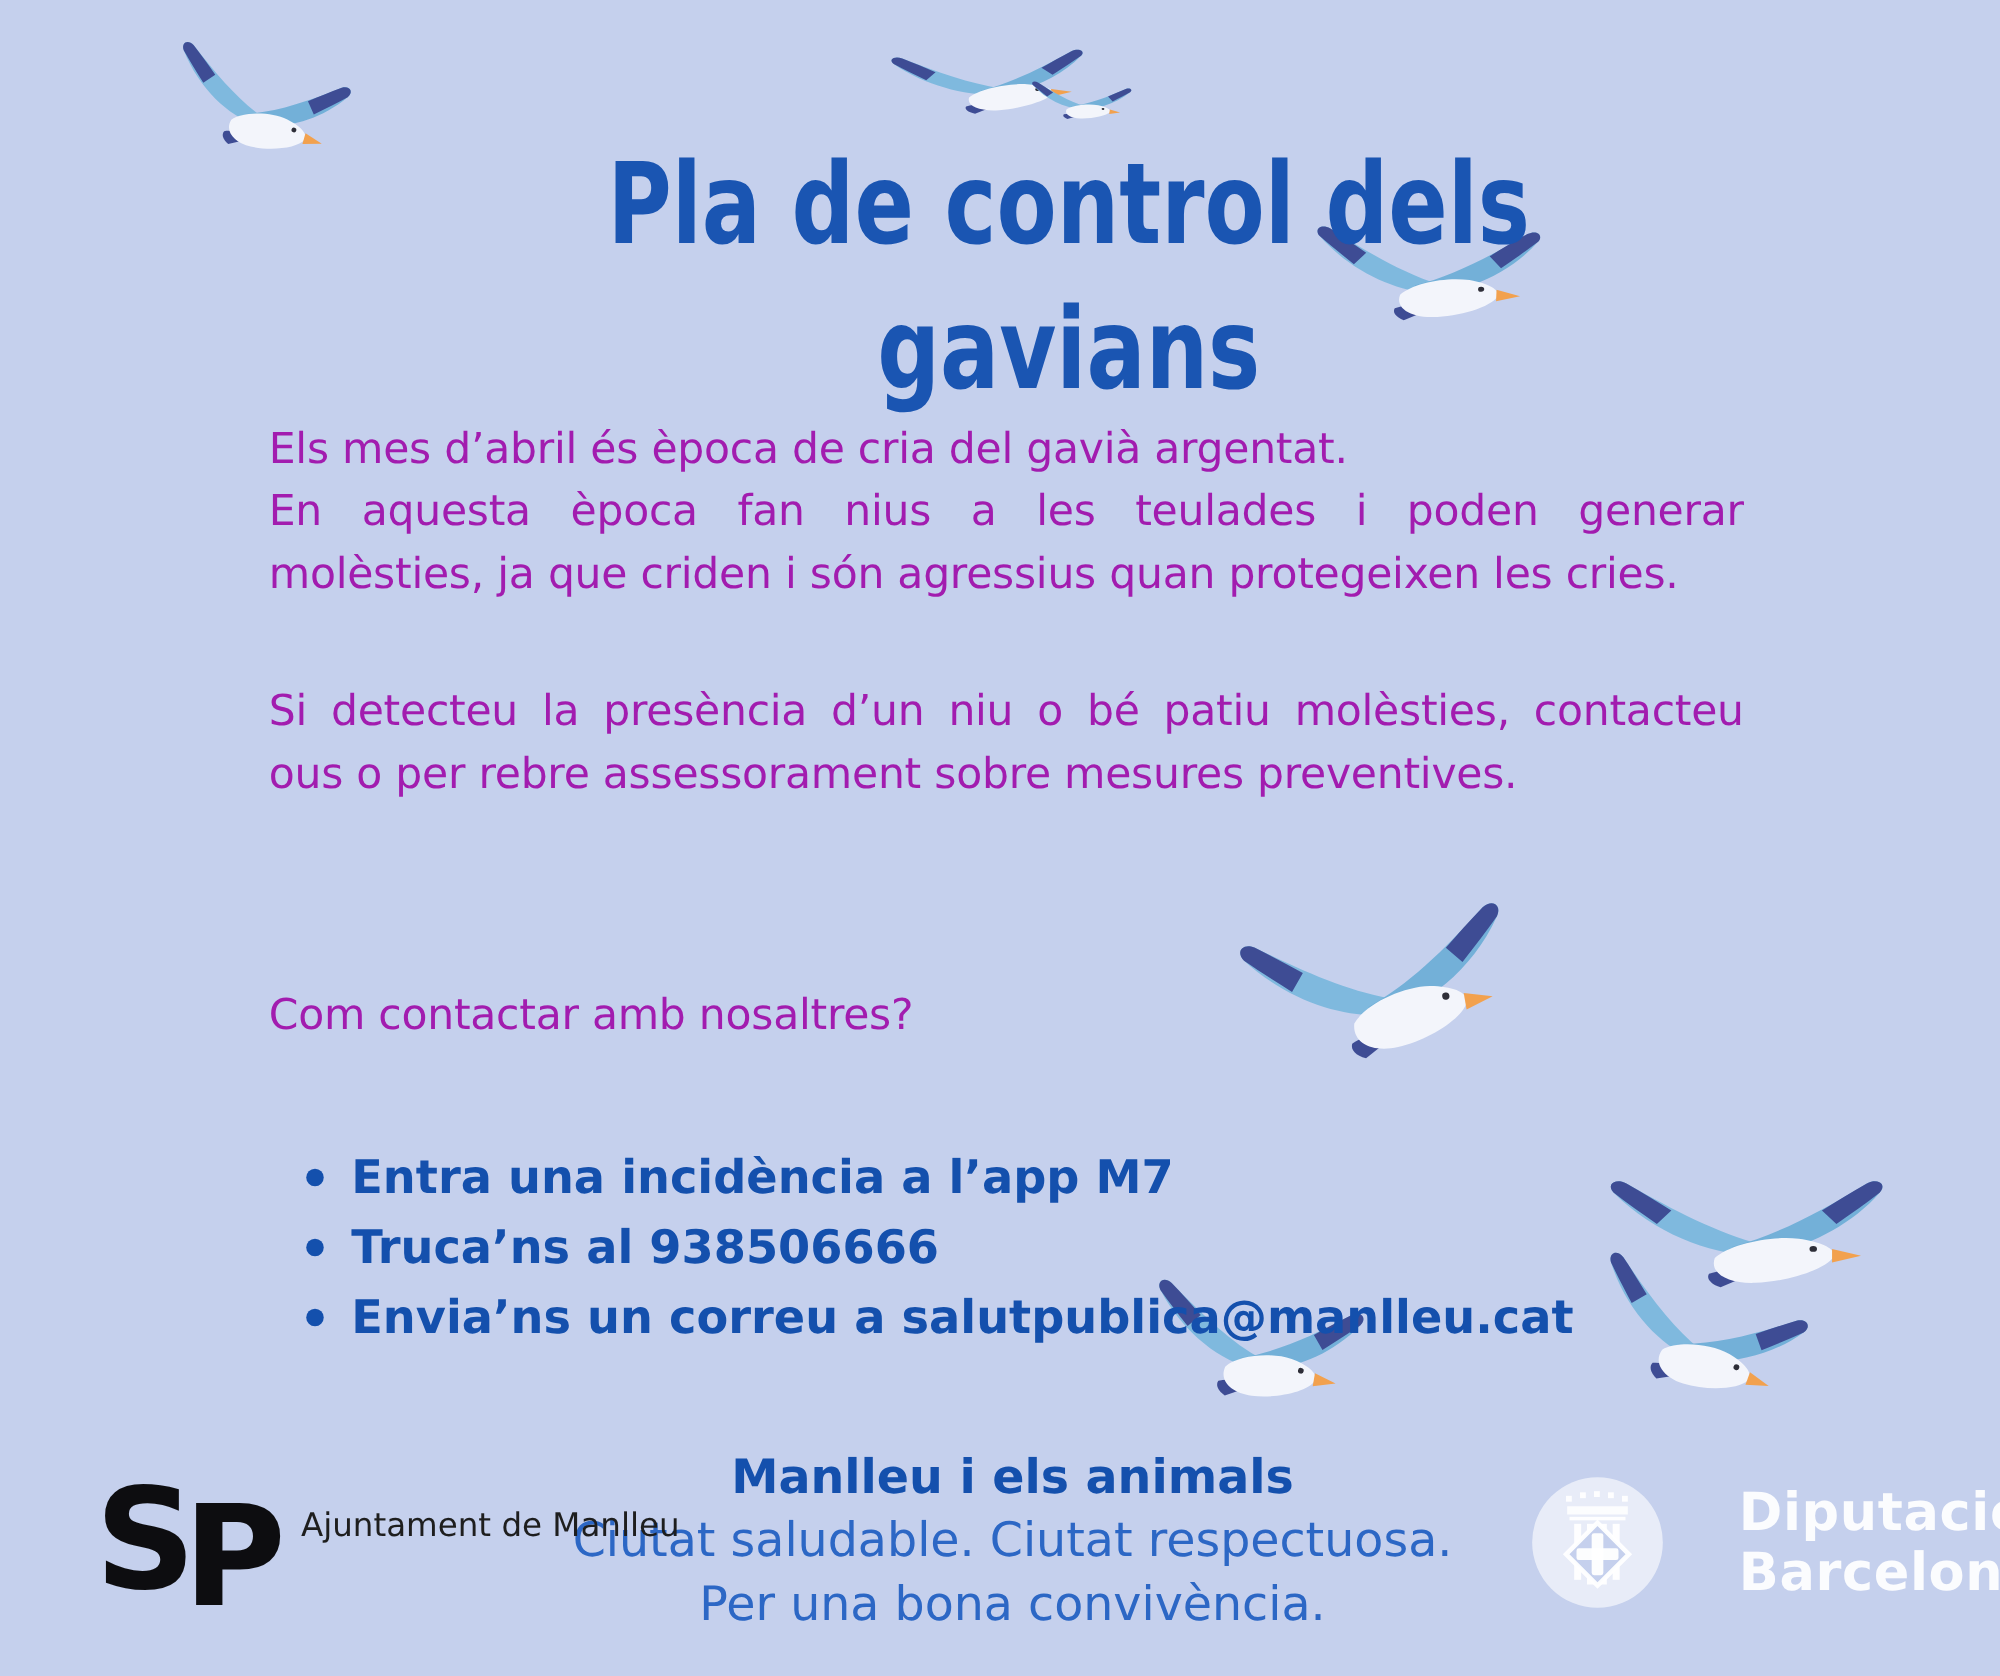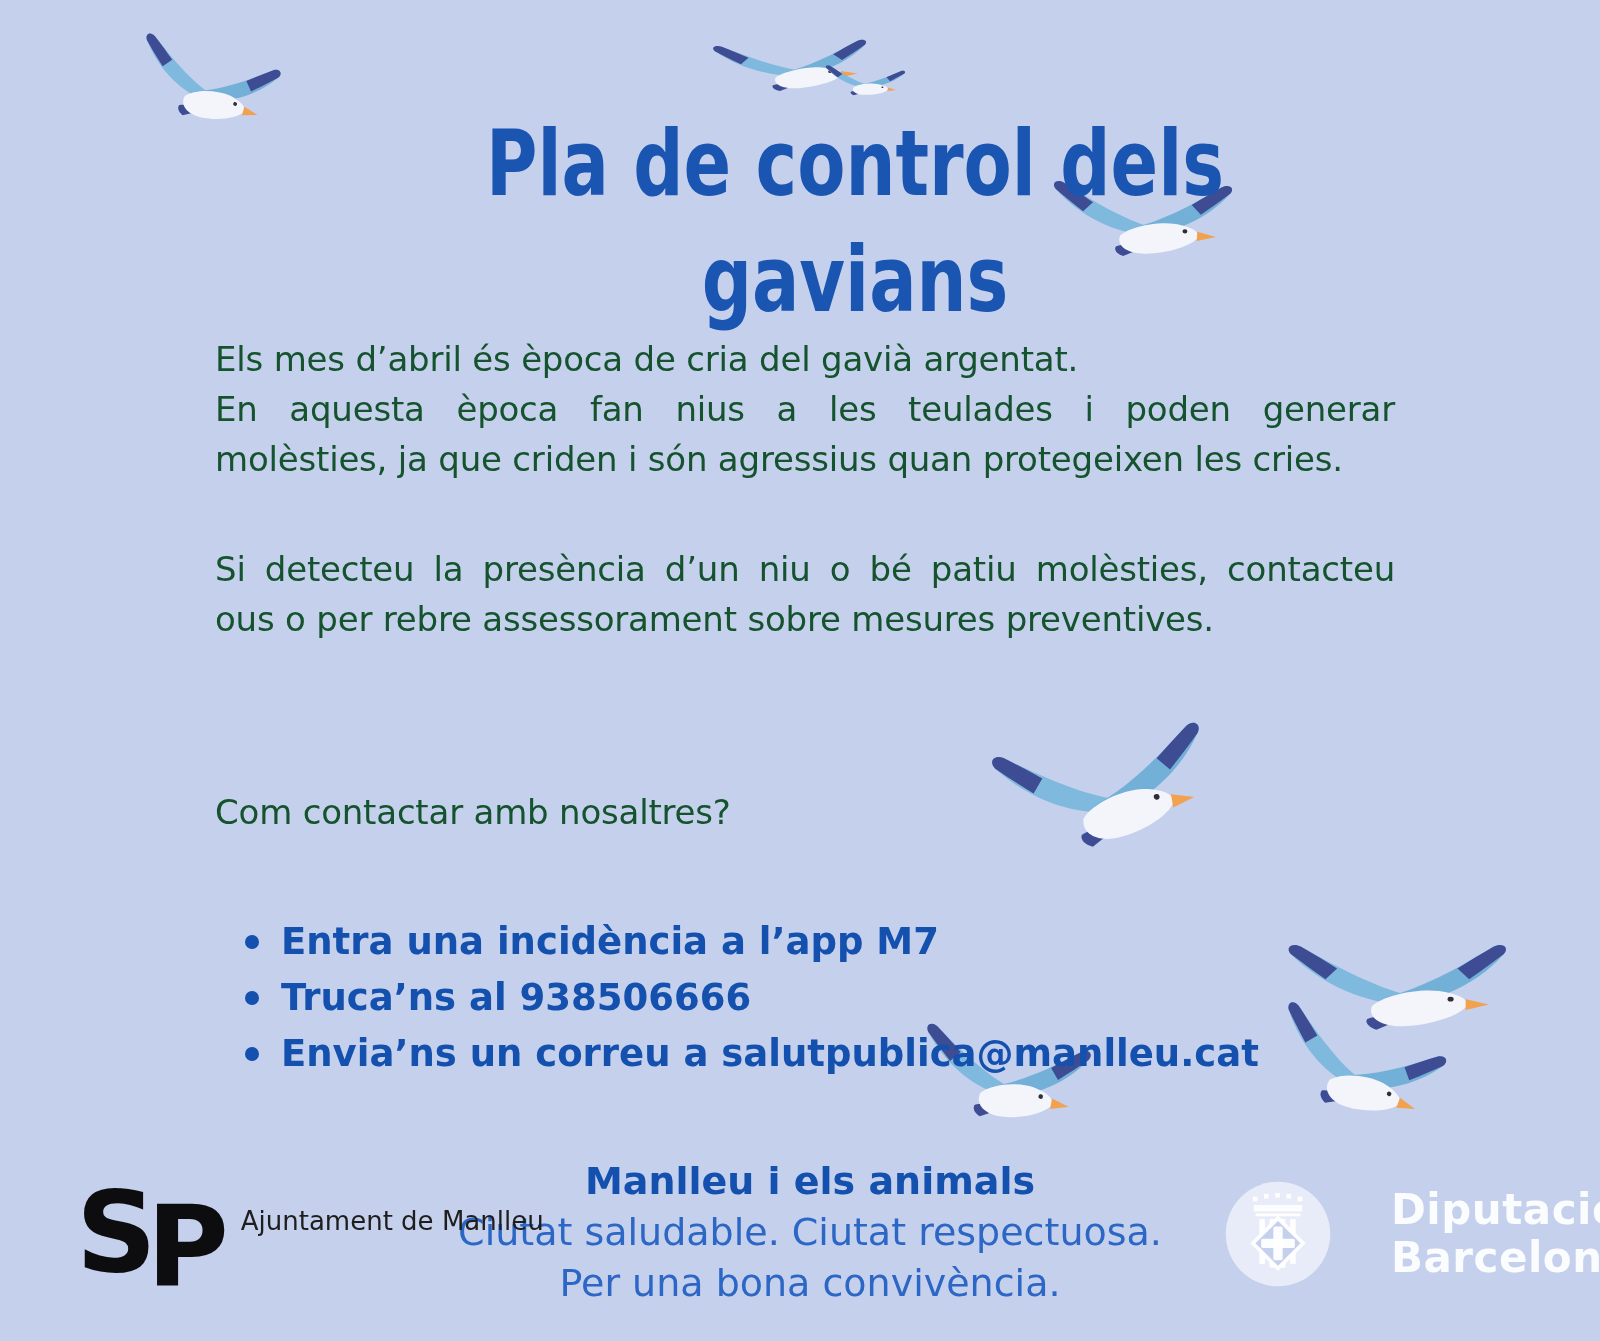--- a/index.html
+++ b/index.html
@@ -11,21 +11,21 @@
   
   .title{
     position:absolute;top:46px;left:55px;width:1600px;
     text-align:center;color:#1a55b2;font-weight:bold;
     font-size:90px;line-height:116px;
   }
   .title .t-line{display:block;transform:scaleX(0.78);transform-origin:50% 50%;}
   
   .col{
     position:absolute;left:215px;width:1180px;
-    color:#14532d;font-size:34px;line-height:50px;
+    color:#a21caf;font-size:34px;line-height:50px;
     letter-spacing:-0.2px;
   }
   .col .ln{white-space:nowrap;}
   .col .jl{white-space:normal;text-align:justify;text-align-last:justify;}
   .p1{top:334px;}
   .p2{top:544px;}
   .question{top:787px;}
   
   .bullets{
     position:absolute;left:215px;top:914px;width:1240px;

